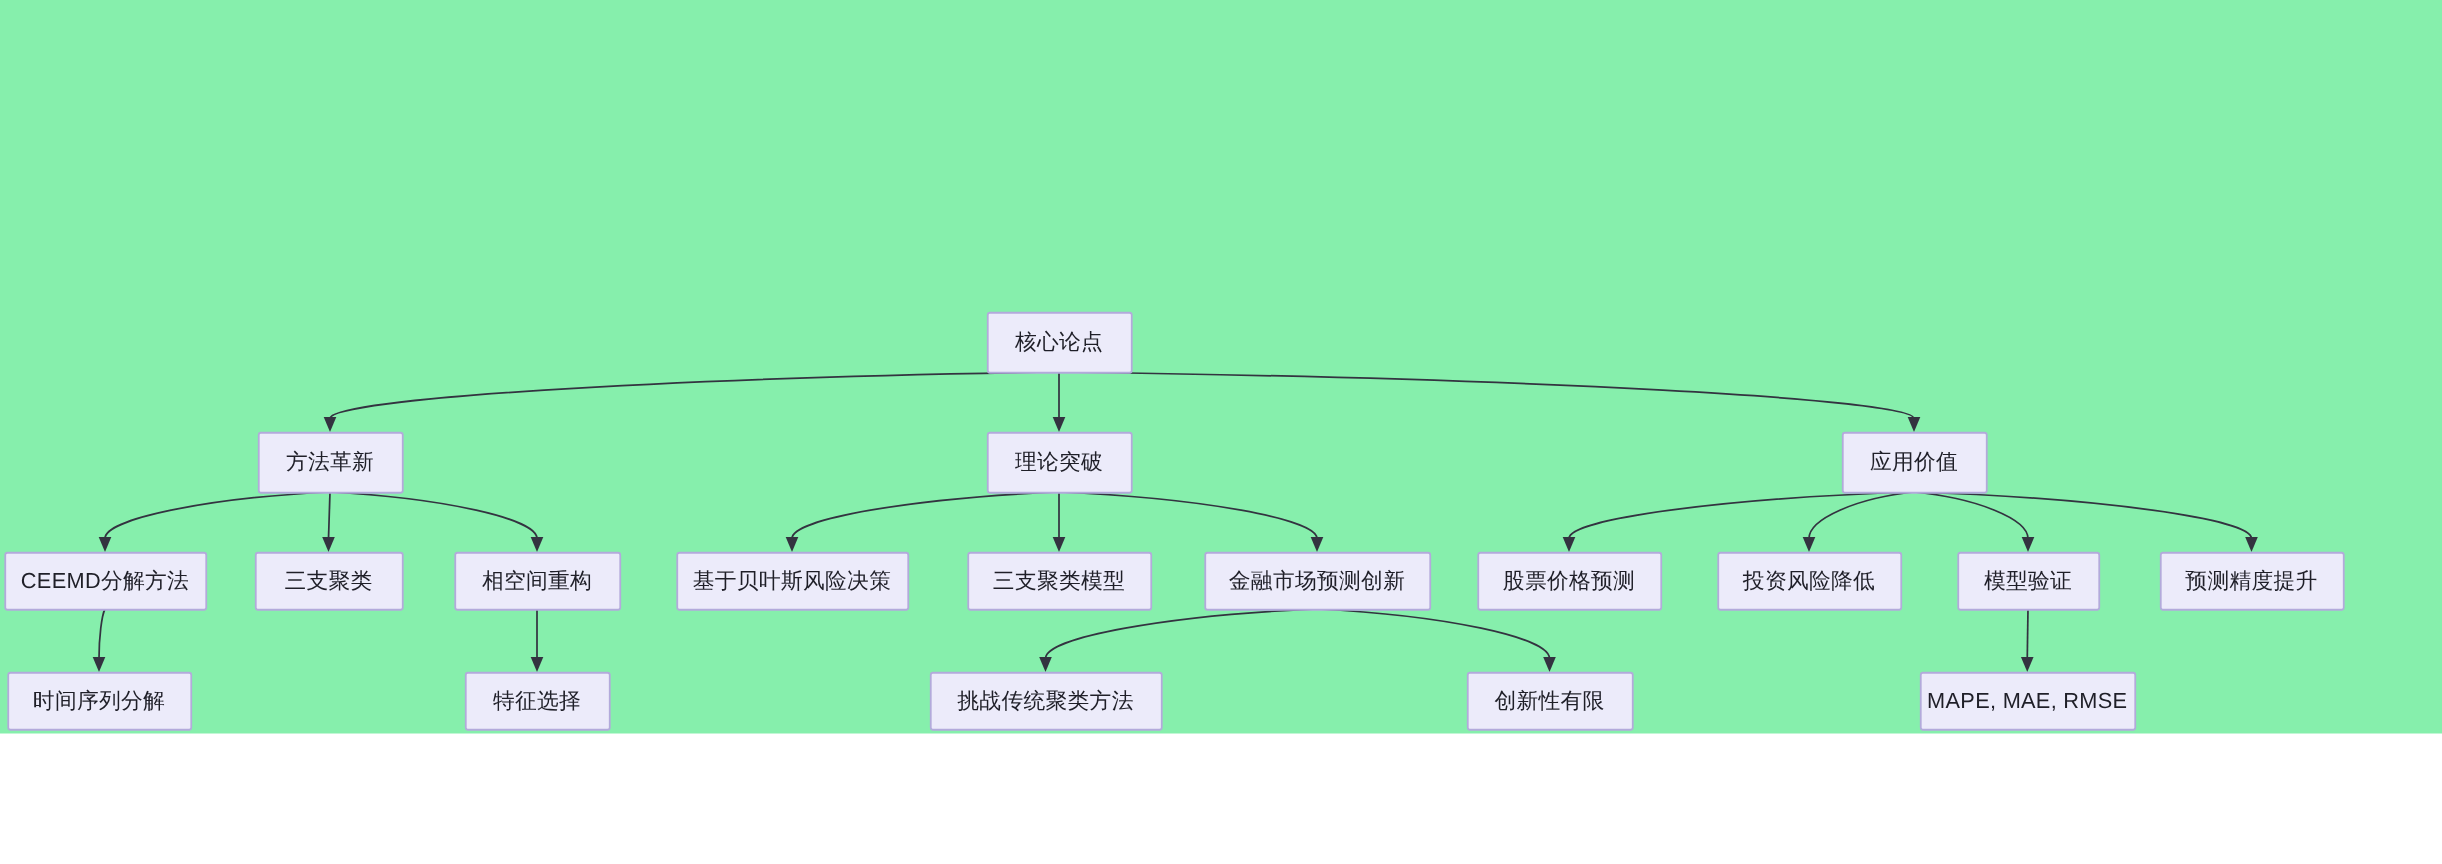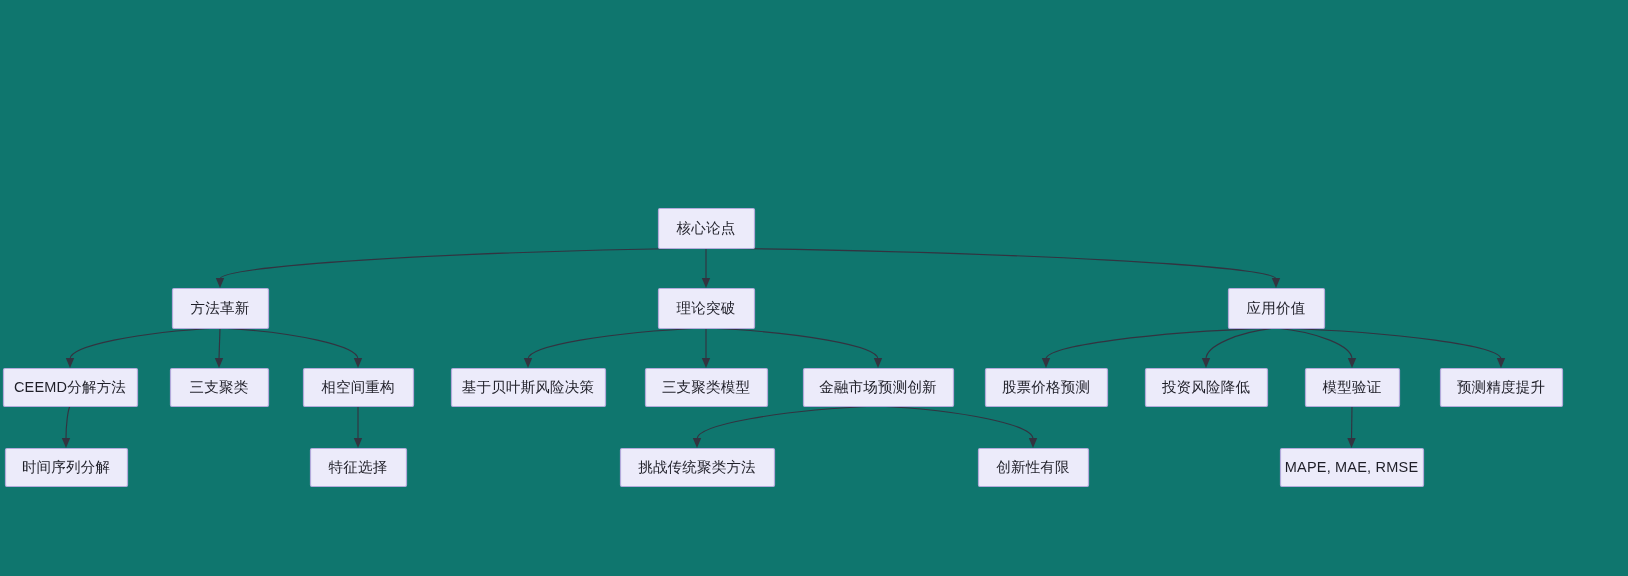--- a/index.html
+++ b/index.html
@@ -9,22 +9,22 @@
   }
   body {
     width: 1628px;
     height: 576px;
     overflow: hidden;
     font-family: "Liberation Sans", "DejaVu Sans", sans-serif;
   }
   #diagram-root {
     position: relative;
     width: 1628px;
-    height: 576px;
-    background: #0f766e;
+    height: 489px;
+    background: #86efac;
     text-align: right;
   }
   svg#flowchart {
     display: block;
     width: 1628px;
     height: 576px;
   }
   .node-rect {
     fill: #ecebfa;
     stroke: #b3aadb;

